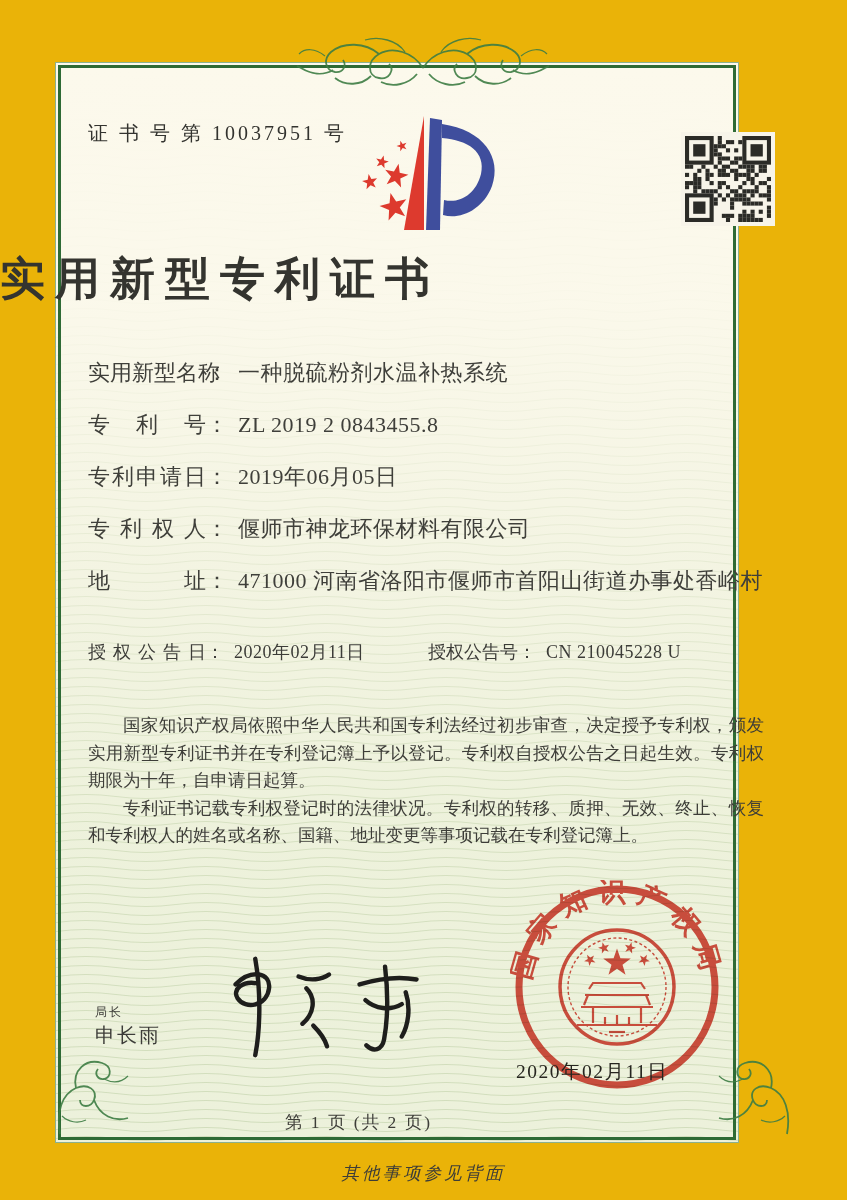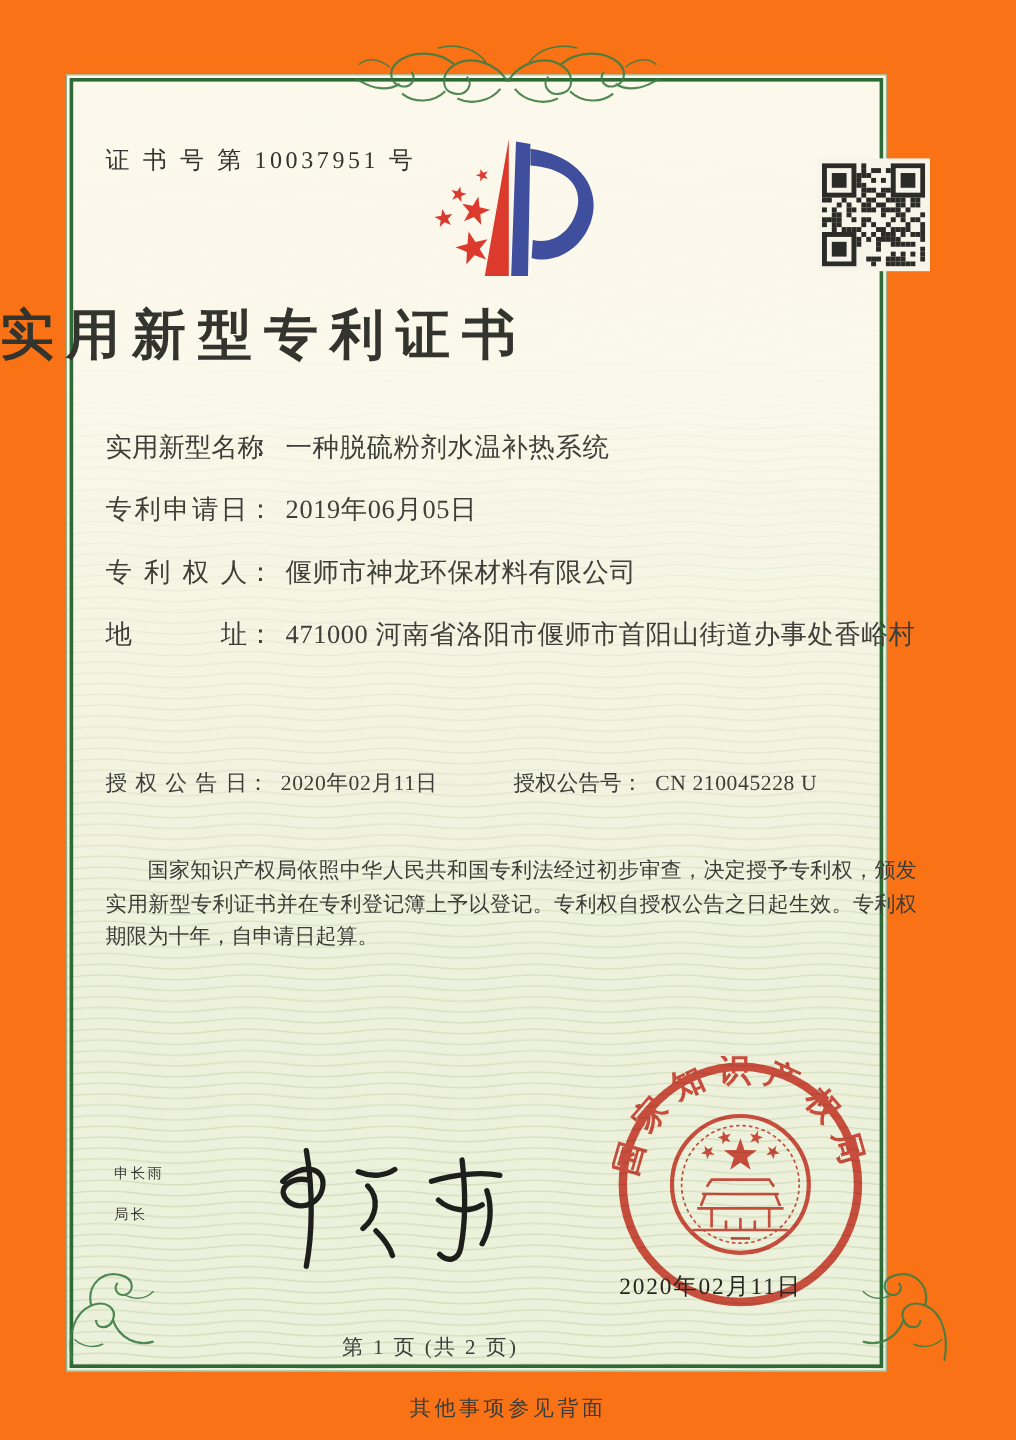--- a/index.html
+++ b/index.html
@@ -1,18 +1,18 @@
 <!DOCTYPE html>
 <html><head>
 <meta charset="utf-8">
 <style>
   html,body{margin:0;padding:0;background:#e8e4d6;}
   .page{
     position:relative; width:847px; height:1200px; margin:0 auto;
-    background:#f97316; overflow:hidden;
+    background:#eab308; overflow:hidden;
     font-family:"Liberation Serif","DejaVu Serif",serif;
     color:#3c3c38;
   }
   
   .frame{position:absolute; left:55px; top:62px; width:682px; height:1079px;
     border:1px solid #8cb18e; background:#ecf1db;}
   .frame-inner{position:absolute; inset:2px; border:3px solid #2e6a35;}
   .texture-svg{position:absolute; inset:0; width:100%; height:100%;}
   .texture-fade{position:absolute; inset:0;
     background:linear-gradient(180deg, rgba(252,249,236,1) 0%, rgba(252,249,236,.92) 22%,
@@ -35,30 +35,30 @@
   .fcolon{display:inline-block; margin-right:10px;}
   .fvalue{letter-spacing:.5px;}
   .grant-row{position:absolute; left:88px; top:640px; width:680px; font-size:18px; white-space:nowrap;}
   .grant-second{position:absolute; left:340px; top:0;}
   
   .paras{position:absolute; left:88px; top:712px; width:676px; font-size:17.5px;
     line-height:27.5px; text-align:justify; color:#3d3d38;}
   .paras p{margin:0; text-indent:2em;}
   
   .officer-title{position:absolute; left:95px; top:1004px; font-size:12px; letter-spacing:2px;}
-  .officer-name{position:absolute; left:95px; top:970px; font-size:12px; letter-spacing:2px;}
+  .officer-name{position:absolute; left:95px; top:1022px; font-size:20px; letter-spacing:2px;}
   .signature{position:absolute; left:212px; top:952px; width:236px; height:110px;}
   .seal{position:absolute; left:510px; top:880px; width:214px; height:214px; mix-blend-mode:multiply;}
   .seal-date{position:absolute; left:516px; top:1058px; font-size:19.5px; letter-spacing:1.5px;
     color:#26251f; z-index:5;}
   
   .page-indicator{position:absolute; left:55px; width:607px; top:1110px; text-align:center;
     font-size:17.5px; color:#3d3d38; letter-spacing:2px;}
   .back-note{position:absolute; left:0; right:0; top:1161px; text-align:center;
-    font-size:17.5px; letter-spacing:3px; color:#3d3d38;}
+    font-size:17.5px; letter-spacing:3px; color:#3d3d38;font-style:italic;}
 </style>
 </head>
 <body>
 
 <div class="page">
 
   <div class="frame">
     <svg class="texture-svg" xmlns="http://www.w3.org/2000/svg" preserveAspectRatio="none">
       <defs>
         <pattern id="waves" width="120" height="9" patternUnits="userSpaceOnUse">
@@ -284,20 +284,23 @@
     </svg>
   </div>
 
   <div class="title">实用新型专利证书</div>
 
   <div class="fields">
     <div class="frow">
       <span class="flabel">实用新型名称</span><span class="fcolon">：</span><span class="fvalue">一种脱硫粉剂水温补热系统</span>
     </div>
     <div class="frow">
+      <span class="flabel">专　利　号</span><span class="fcolon">：</span><span class="fvalue">ZL 2019 2 0843455.8</span>
+    </div>
+    <div class="frow">
       <span class="flabel">专利申请日</span><span class="fcolon">：</span><span class="fvalue">2019年06月05日</span>
     </div>
     <div class="frow">
       <span class="flabel">专 利 权 人</span><span class="fcolon">：</span><span class="fvalue">偃师市神龙环保材料有限公司</span>
     </div>
     <div class="frow">
       <span class="flabel">地　　址</span><span class="fcolon">：</span><span class="fvalue">471000 河南省洛阳市偃师市首阳山街道办事处香峪村</span>
     </div>
   </div>
 
@@ -305,20 +308,21 @@
     <span>
       <span class="flabel">授权公告日</span><span class="fcolon">：</span><span class="fvalue">2020年02月11日</span>
     </span>
     <span class="grant-second">
       <span>授权公告号</span><span class="fcolon">：</span><span class="fvalue">CN 210045228 U</span>
     </span>
   </div>
 
   <div class="paras">
     <p>国家知识产权局依照中华人民共和国专利法经过初步审查，决定授予专利权，颁发实用新型专利证书并在专利登记簿上予以登记。专利权自授权公告之日起生效。专利权期限为十年，自申请日起算。</p>
+    <p>专利证书记载专利权登记时的法律状况。专利权的转移、质押、无效、终止、恢复和专利权人的姓名或名称、国籍、地址变更等事项记载在专利登记簿上。</p>
   </div>
 
   <div class="officer-title">局长</div>
   <div class="officer-name">申长雨</div>
 
   <svg class="signature" viewBox="0 0 240 110" xmlns="http://www.w3.org/2000/svg">
     <g fill="none" stroke="#1e1e1c" stroke-width="4.5" stroke-linecap="round" stroke-linejoin="round">
       <path d="M24,32 C40,16 60,20 58,36 C56,54 34,58 26,46 C20,37 32,28 46,31"></path>
       <path d="M44,6 C50,40 49,78 44,104"></path>
       <path d="M96,36 C106,46 104,62 92,72"></path>

